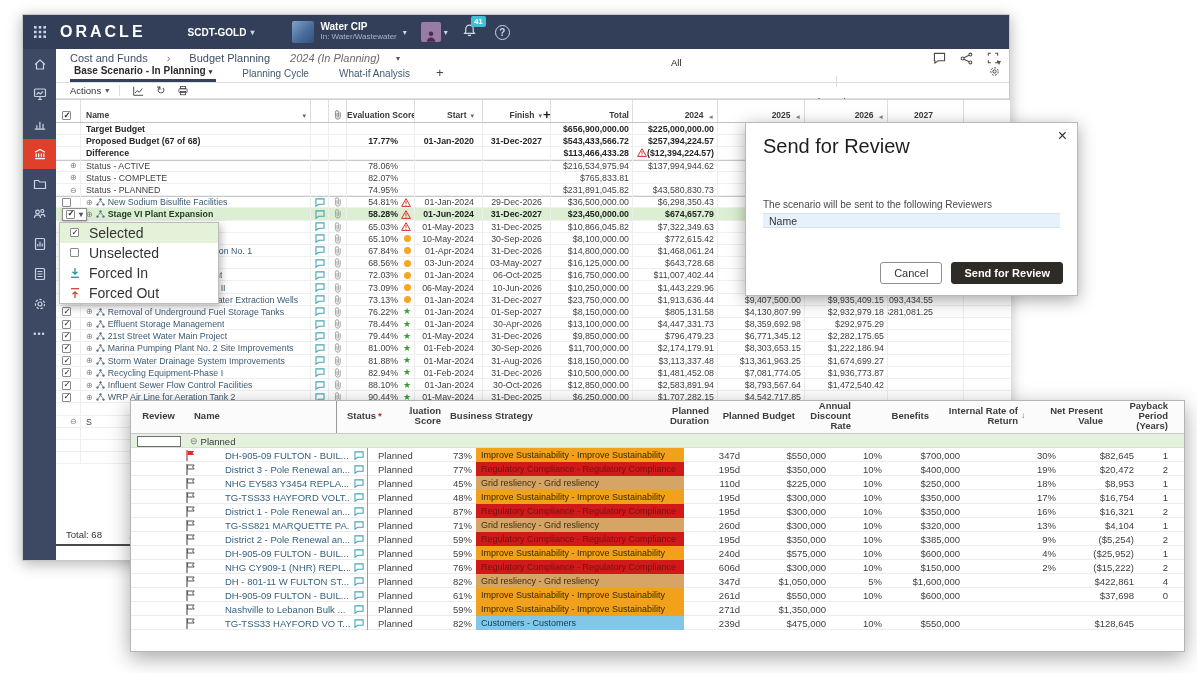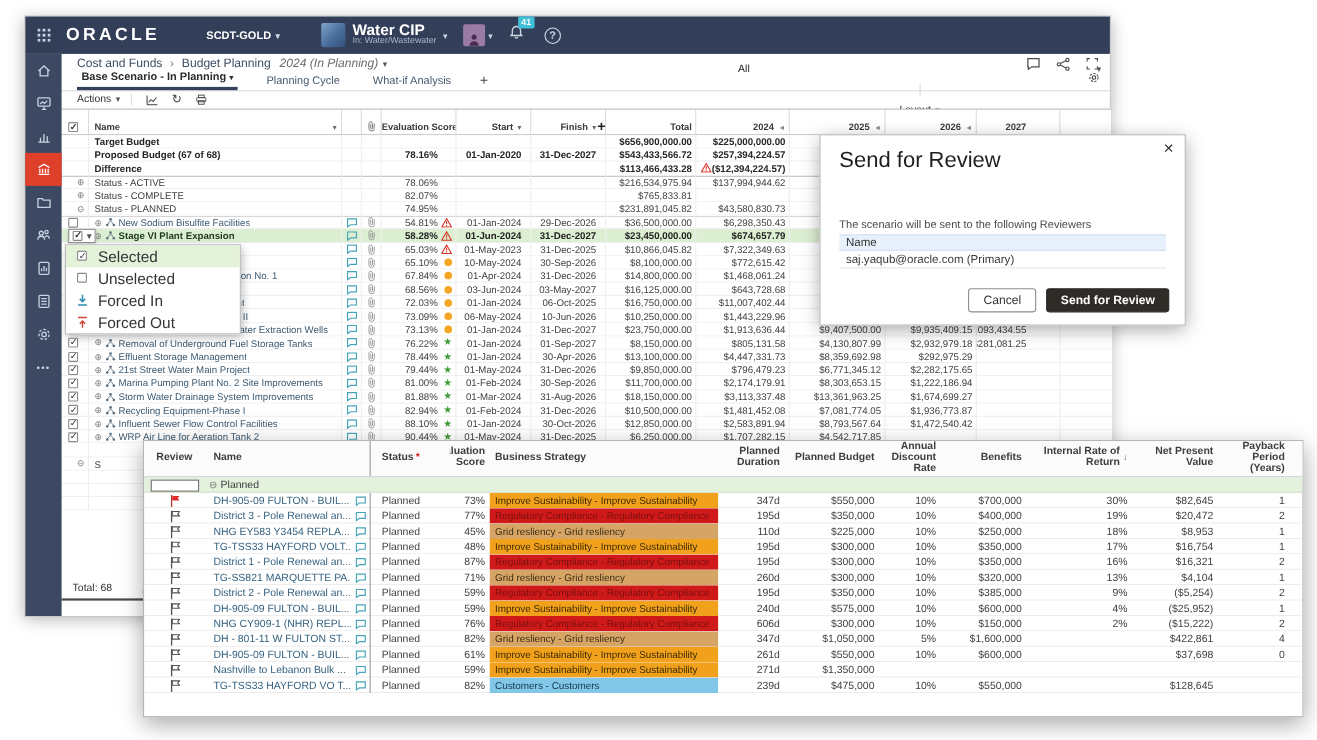--- a/index.html
+++ b/index.html
@@ -9,40 +9,40 @@
 
   
   .topbar { position:absolute; left:0; top:0; right:0; height:34px; background:#333f59; display:flex; align-items:center; z-index:10; }
   .applauncher { width:33px; display:flex; justify-content:center; cursor:pointer; }
   .logo { color:#fff; font-size:16px; font-weight:bold; letter-spacing:3px; margin-left:4px; }
   .ws { display:flex; align-items:center; gap:4px; color:#fff; font-size:10px; font-weight:bold; margin-left:42px; cursor:pointer; }
   .caret { font-size:8px; color:#cfd6e4; }
   .proj { display:flex; align-items:center; gap:6px; margin-left:38px; cursor:pointer; }
   .thumb { width:22px; height:22px; background:linear-gradient(135deg,#7fa3c8 0%,#4a6e9c 55%,#32507a 100%); border-radius:2px; }
   .pcol { display:flex; flex-direction:column; line-height:10px; }
-  .pname { color:#fff; font-size:14px; font-weight:bold; }
+  .pname { color:#fff; font-size:10px; font-weight:bold; }
   .psub { color:#aab4c8; font-size:8px; }
   .search { margin-left:auto; width:188px; height:20px; background:#fff; border-radius:3px; display:flex; align-items:center; padding:0 6px; gap:5px; }
   .search .ph { color:#8a8a8a; font-size:9.5px; }
   .avatar { width:20px; height:20px; background:#9a7ba5; border-radius:2px; margin-left:14px; display:flex; align-items:flex-end; justify-content:center; cursor:pointer; }
   .av-caret { color:#cfd6e4; font-size:8px; margin-left:3px; }
   .bell { position:relative; margin-left:14px; cursor:pointer; }
   .badge { position:absolute; right:-9px; top:-7px; background:#3fbfd8; color:#fff; font-size:8px; font-weight:bold; padding:1px 3px; border-radius:2px; }
   .help { width:15px; height:15px; border:1.4px solid #cfd6e4; border-radius:50%; color:#cfd6e4; font-size:10px; font-weight:bold; display:flex; align-items:center; justify-content:center; margin:0 12px 0 18px; cursor:pointer; }
 
   
   .sidebar { position:absolute; left:0; top:34px; width:33px; bottom:0; background:#3d4963; z-index:9; }
   .side-item { height:30px; display:flex; align-items:center; justify-content:center; cursor:pointer; }
   .side-item.active { background:#de4029; }
   .side-item svg { stroke:#c9d2e2; fill:none; stroke-width:1.2; }
   .side-item.active svg { stroke:#fff; }
   .side-more { color:#c9d2e2; font-size:9px; letter-spacing:1px; }
 
   
-  .crumbrow { position:absolute; left:33px; right:0; top:34px; height:18px; display:flex; align-items:center; padding:0 10px 0 14px; font-size:11px; color:#3f4e63; }
+  .crumbrow { position:absolute; left:33px; right:0; top:34px; height:18px; display:flex; align-items:center; padding:0 10px 0 14px; font-size:11px; color:#3f4e63;gap:12px; }
   .crumb-sep { margin:0 7px; color:#777; font-size:11px; }
   .crumb-current { font-style:italic; color:#6b6b6b; margin-left:8px; }
   .crumb-caret { font-size:8px; color:#555; margin-left:4px; }
   .crumb-icons { margin-left:auto; display:flex; align-items:center; gap:14px; }
   .crumb-icons svg { stroke:#4a4a4a; fill:none; stroke-width:1.2; cursor:pointer; }
 
   
   .tabrow { position:absolute; left:33px; right:0; top:52px; height:16px; display:flex; align-items:flex-end; padding-left:14px; border-bottom:1px solid #dcdcdc; font-size:10px; color:#44596e; }
   .tab { padding:0 4px 3px; margin-right:22px; cursor:pointer; white-space:nowrap; }
   .tab.active { font-weight:bold; color:#2b2b2b; border-bottom:3px solid #33415c; }
@@ -139,21 +139,21 @@
   .rc-disc { width:60px; justify-content:flex-end; padding-right:10px; }
   .rc-ben { width:74px; justify-content:flex-end; padding-right:6px; }
   .rc-irr { width:104px; justify-content:flex-end; padding-right:14px; }
   .rc-npv { width:68px; justify-content:flex-end; padding-right:4px; }
   .rc-pay { flex:1; justify-content:flex-end; padding-right:16px; }
   .r-head .hd-wrap { white-space:normal; text-align:right; line-height:10px; }
   .r-head .hd-left { text-align:left; }
   .req { color:#cc1f1f; margin-left:2px; }
   .r-group { display:flex; height:14px; background:#e3f1dd; align-items:center; box-shadow:inset 0 -1px #d2e4cc; font-size:9.5px; color:#3a3a3a; }
   .focus-box { width:44px; height:11px; border:1px solid #6f6f6f; background:#fff; }
-  .r-row { display:flex; height:14px; align-items:flex-end; box-shadow:inset 0 -1px #ececec; font-size:9.5px; color:#3e3e3e; }
+  .r-row { display:flex; height:14px; align-items:flex-end; box-shadow:inset 0 -1px #ececec; font-size:9.5px; color:#3e3e3e;padding-left:31px; }
   .r-row .rc-name { color:#34607f; text-overflow:ellipsis; }
   .strategy-cell { width:100%; height:100%; display:flex; align-items:center; padding-left:5px; font-size:9px; overflow:hidden; white-space:nowrap; }
   .st-orange { background:#f2a11c; color:#3a2a00; }
   .st-red { background:#d01a1a; color:#7a0f0f; }
   .st-tan { background:#d6a566; color:#3d2e12; }
   .st-blue { background:#82c7e8; color:#123a52; }
   .irr-sort { font-size:8px; color:#666; margin-left:3px; font-weight:normal; }
   .dl-ico { display:flex; }
 </style>
 </head>
@@ -418,21 +418,21 @@
   </div>
 
   <div class="g-row bold">
     <div class="gc c-check"></div>
     <div class="gc c-name">
             <span class="nm">Proposed Budget (67 of 68)</span>
           </div>
     <div class="gc c-comment"></div>
     <div class="gc c-clip"></div>
     <div class="gc c-score">
-            <span>78.16%</span>
+            <span>17.77%</span>
             <span class="sico"></span>
           </div>
     <div class="gc c-start">01-Jan-2020</div>
     <div class="gc c-finish">31-Dec-2027</div>
     <div class="gc c-total">$543,433,566.72</div>
     <div class="gc c-y24">
             <span class="warn24"></span>
             <span>$257,394,224.57</span>
           </div>
     <div class="gc c-y25"></div>
@@ -1484,21 +1484,20 @@
         </svg>
     </span>
   </div>
 </div>
 
 <div class="dialog">
   <div class="dlg-close">×</div>
   <div class="dlg-title">Send for Review</div>
   <div class="dlg-msg">The scenario will be sent to the following Reviewers</div>
   <div class="dlg-name-h">Name</div>
-  <div class="dlg-reviewer">saj.yaqub@oracle.com (Primary)</div>
   <div class="dlg-btns">
     <button class="btn-cancel">Cancel</button>
     <button class="btn-primary">Send for Review</button>
   </div>
 </div>
 
 <div class="panel">
   <div class="r-head">
     <div class="rc rc-review">
         <span>Review</span>

